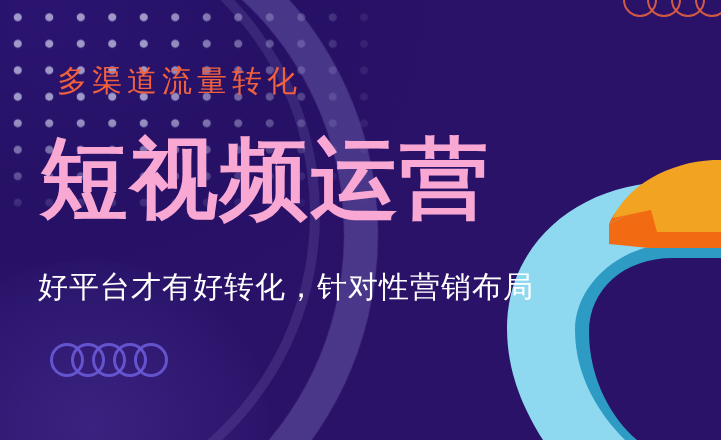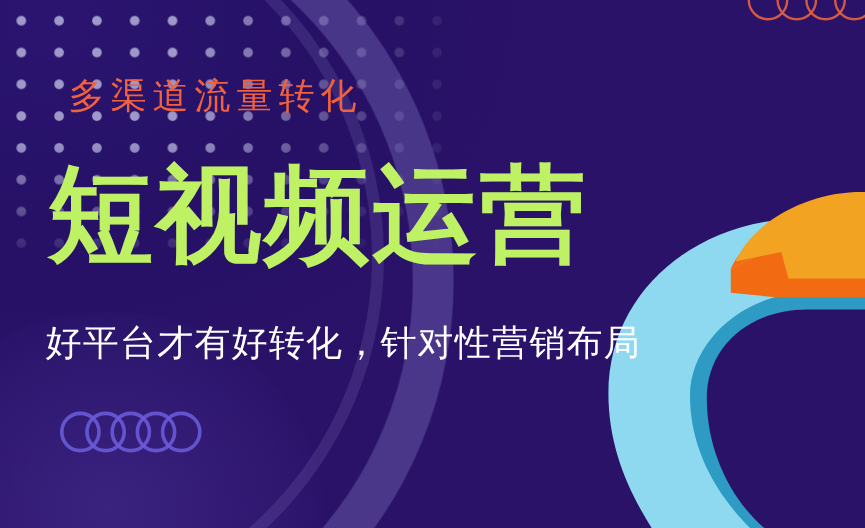--- a/index.html
+++ b/index.html
@@ -147,21 +147,21 @@
     white-space: nowrap;
   }
   .headline {
     position: absolute;
     left: 40px;
     top: 135px;
     font-size: 88px;
     line-height: 1;
     font-weight: bold;
     letter-spacing: 2px;
-    color: #bef264;
+    color: #f9a8d4;
     font-family: "Liberation Sans", sans-serif;
     white-space: nowrap;
   }
   .subline {
     position: absolute;
     left: 38px;
     top: 258px;
     font-size: 30px;
     line-height: 1;
     letter-spacing: 1px;

